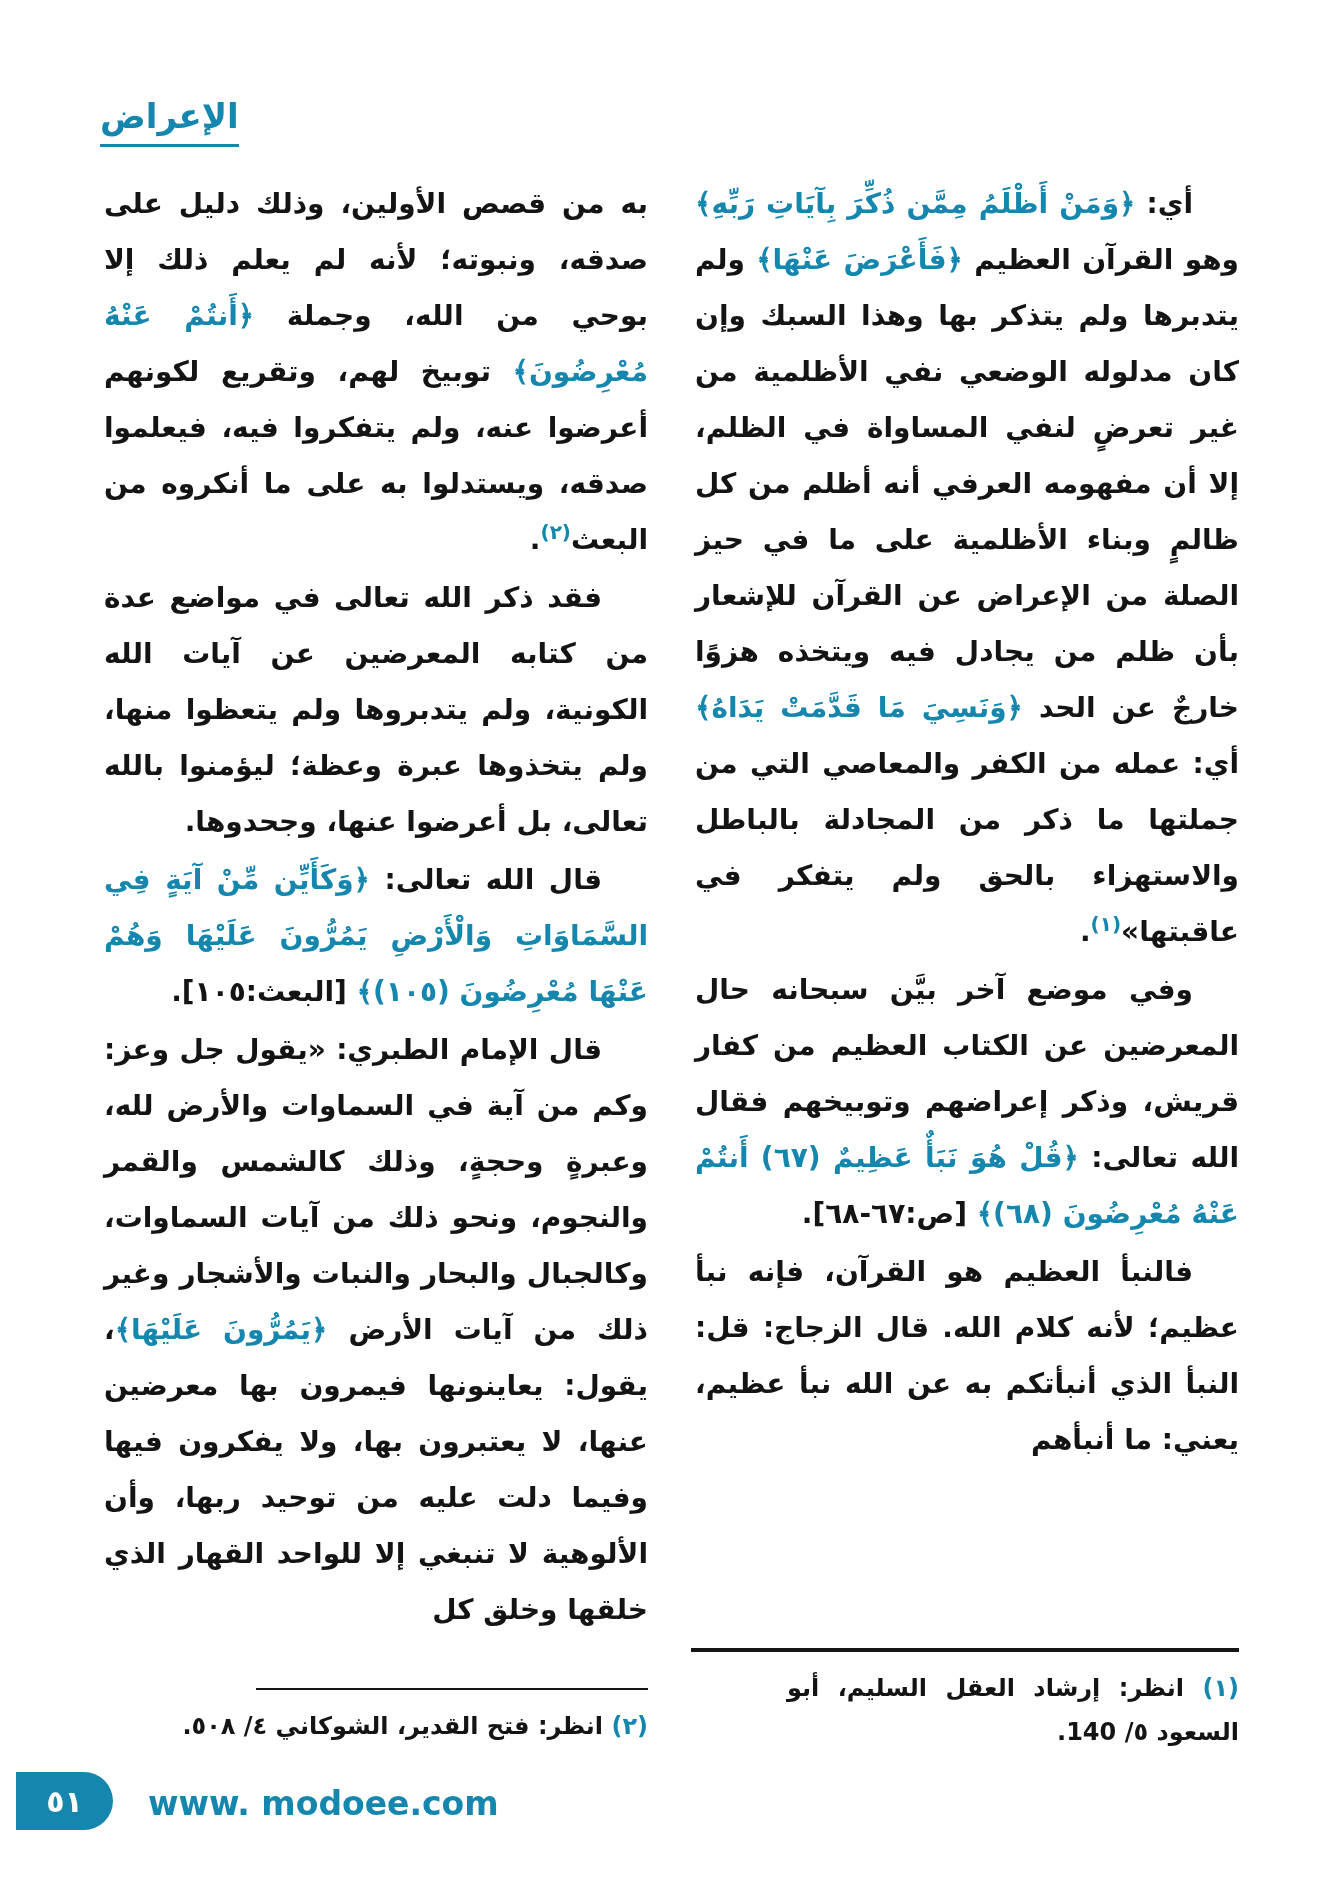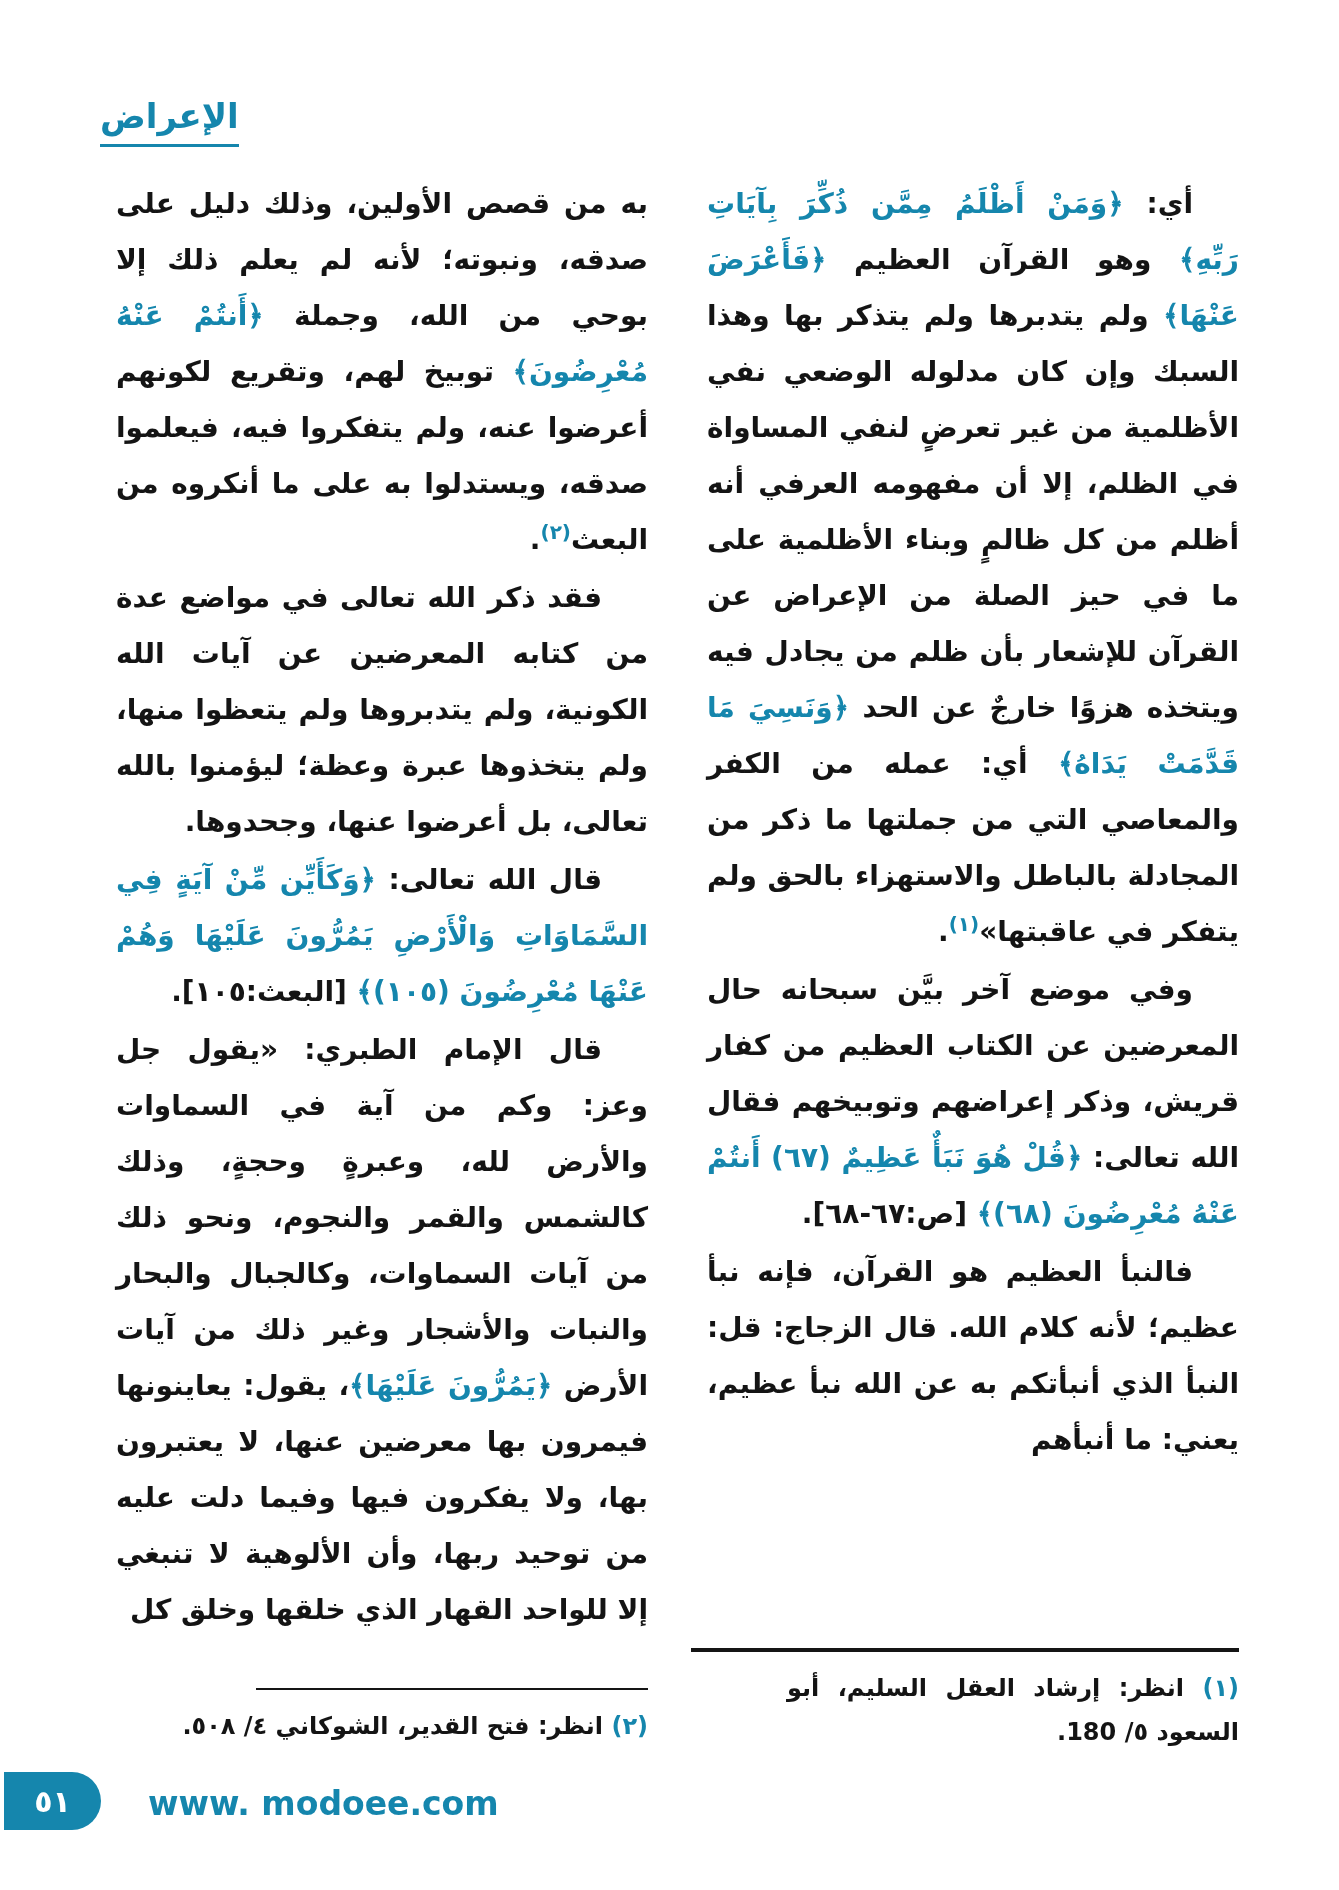--- a/index.html
+++ b/index.html
@@ -33,21 +33,21 @@
     width: 548px;
     color: var(--ink);
     font-size: 28px;
     font-weight: 700;
     line-height: 56px;
     text-align: justify;
   }
   .col-right { right: 100px; }
   .col-left  { left: 100px; }
   .para {
-    margin: 0 0 2px 16px;
+    margin: 0 0 2px 4px;
     text-indent: 46px;
   }
   .para.noindent { text-indent: 0; }
   .para.heading {
     font-size: 29px;
   }
   .seg-quran {
     color: var(--accent);
   }
   .seg-fnref {
@@ -72,21 +72,21 @@
   .fn-item {
     font-size: 24px;
     font-weight: 700;
     line-height: 44px;
     text-align: justify;
   }
   .fn-right .fn-item { padding-left: 96px; }
   .fn-marker { color: var(--accent); }
   .page-badge {
     position: absolute;
-    left: 4px;
+    left: 16px;
     top: 1772px;
     width: 97px;
     height: 58px;
     background: var(--accent);
     border-radius: 0 30px 30px 0;
     display: flex;
     align-items: center;
     justify-content: center;
     color: #ffffff;
     font-size: 30px;
@@ -117,21 +117,21 @@
 
   <div class="col col-left">
       <p class="para body noindent"><span class="seg seg-normal">به من قصص الأولين، وذلك دليل على صدقه، ونبوته؛ لأنه لم يعلم ذلك إلا بوحي من الله، وجملة </span><span class="seg seg-quran">﴿أَنتُمْ عَنْهُ مُعْرِضُونَ﴾</span><span class="seg seg-normal"> توبيخ لهم، وتقريع لكونهم أعرضوا عنه، ولم يتفكروا فيه، فيعلموا صدقه، ويستدلوا به على ما أنكروه من البعث</span><span class="seg seg-fnref">(٢)</span><span class="seg seg-normal">.</span></p>
       <p class="para body"><span class="seg seg-normal">فقد ذكر الله تعالى في مواضع عدة من كتابه المعرضين عن آيات الله الكونية، ولم يتدبروها ولم يتعظوا منها، ولم يتخذوها عبرة وعظة؛ ليؤمنوا بالله تعالى، بل أعرضوا عنها، وجحدوها.</span></p>
       <p class="para body"><span class="seg seg-normal">قال الله تعالى: </span><span class="seg seg-quran">﴿وَكَأَيِّن مِّنْ آيَةٍ فِي السَّمَاوَاتِ وَالْأَرْضِ يَمُرُّونَ عَلَيْهَا وَهُمْ عَنْهَا مُعْرِضُونَ (١٠٥)﴾</span><span class="seg seg-normal"> [البعث:١٠٥].</span></p>
       <p class="para body"><span class="seg seg-normal">قال الإمام الطبري: «يقول جل وعز: وكم من آية في السماوات والأرض لله، وعبرةٍ وحجةٍ، وذلك كالشمس والقمر والنجوم، ونحو ذلك من آيات السماوات، وكالجبال والبحار والنبات والأشجار وغير ذلك من آيات الأرض </span><span class="seg seg-quran">﴿يَمُرُّونَ عَلَيْهَا﴾</span><span class="seg seg-normal">، يقول: يعاينونها فيمرون بها معرضين عنها، لا يعتبرون بها، ولا يفكرون فيها وفيما دلت عليه من توحيد ربها، وأن الألوهية لا تنبغي إلا للواحد القهار الذي خلقها وخلق كل</span></p>
     </div>
 
   <div class="footnote-block fn-right">
     <div class="fn-sep"></div>
-  <div class="fn-item"><span class="fn-marker">(١)</span><span> انظر: إرشاد العقل السليم، أبو السعود ٥/ 180.</span></div>
+  <div class="fn-item"><span class="fn-marker">(١)</span><span> انظر: إرشاد العقل السليم، أبو السعود ٥/ 140.</span></div>
     </div>
 
   <div class="footnote-block fn-left">
     <div class="fn-sep"></div>
   <div class="fn-item"><span class="fn-marker">(٢)</span><span> انظر: فتح القدير، الشوكاني ٤/ ٥٠٨.</span></div>
     </div>
 
   <div class="page-badge">
     <span>٥١</span>
   </div>

